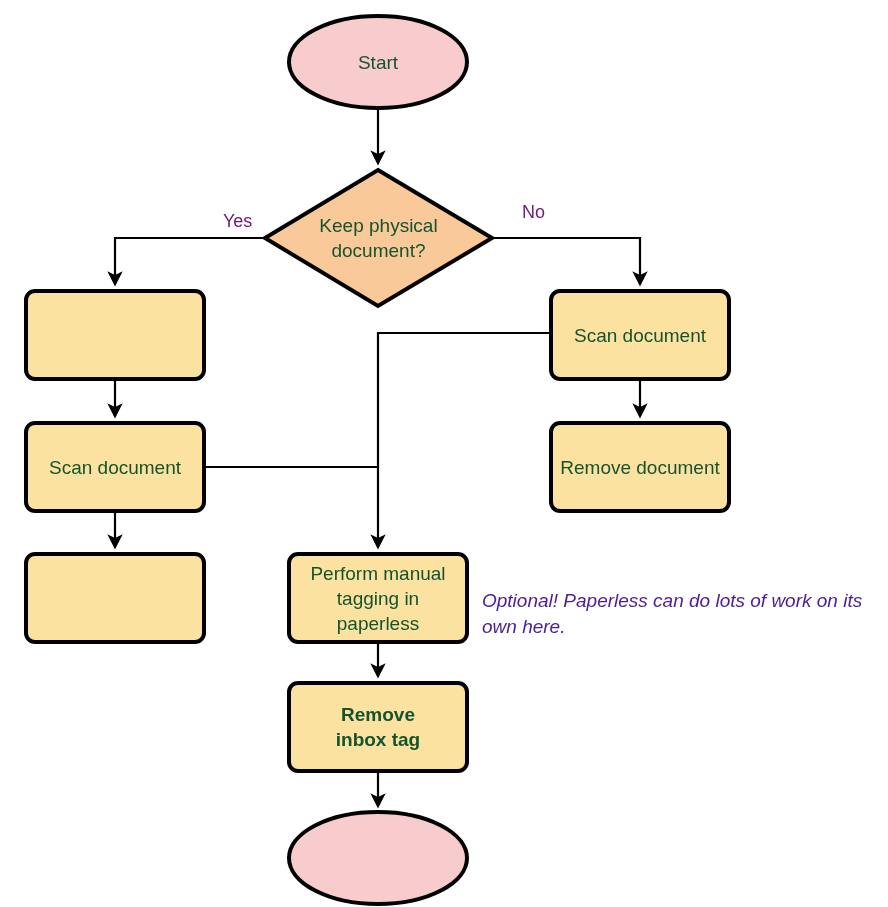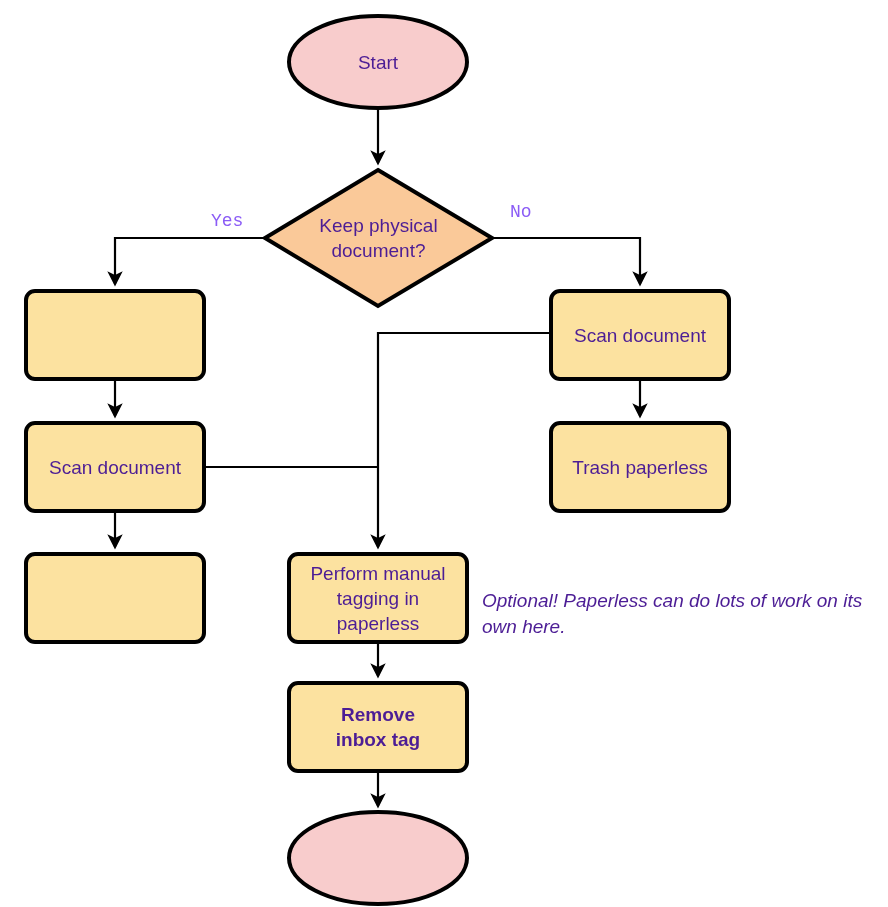--- a/index.html
+++ b/index.html
@@ -28,34 +28,35 @@
     width: 888px;
     height: 907px;
     display: block;
   }
   .node-label {
     position: absolute;
     display: flex;
     align-items: center;
     justify-content: center;
     text-align: center;
-    color: #4c1d95;
+    color: #14532d;
     font-family: "Liberation Sans", sans-serif;
     font-size: 19px;
     line-height: 25px;
     white-space: pre-line;
     pointer-events: none;
   }
   .edge-label {
     position: absolute;
-    color: #8b5cf6;
-    font-family: Liberation Mono, monospace;
+    color: #701a75;
+    font-family: Liberation Sans, sans-serif;
     font-size: 18px;
     line-height: 20px;
     white-space: nowrap;
+    margin-left: 12px;
   }
   .note-text {
     position: absolute;
     color: #4c1d95;
     font-family: "Liberation Sans", sans-serif;
     font-style: italic;
     font-size: 19px;
     line-height: 26px;
     width: 404px;
   }
@@ -123,21 +124,21 @@
 
   <div class="node-label" style="left:265px; top:170px; width:227px; height:136px;">Keep physical
 document?</div>
 
 
   <div class="node-label" style="left:26px; top:423px; width:178px; height:88px;">Scan document</div>
 
 
   <div class="node-label" style="left:551px; top:291px; width:178px; height:88px;">Scan document</div>
 
-  <div class="node-label" style="left:551px; top:423px; width:178px; height:88px;">Trash paperless</div>
+  <div class="node-label" style="left:551px; top:423px; width:178px; height:88px;">Remove document</div>
 
   <div class="node-label" style="left:289px; top:554px; width:178px; height:88px;">Perform manual
 tagging in
 paperless</div>
 
   <div class="node-label" style="left:289px; top:683px; width:178px; height:88px;font-weight:bold;">Remove
 inbox tag</div>
 
 
   <div class="edge-label" style="left:211px; top:211px;">Yes</div>

